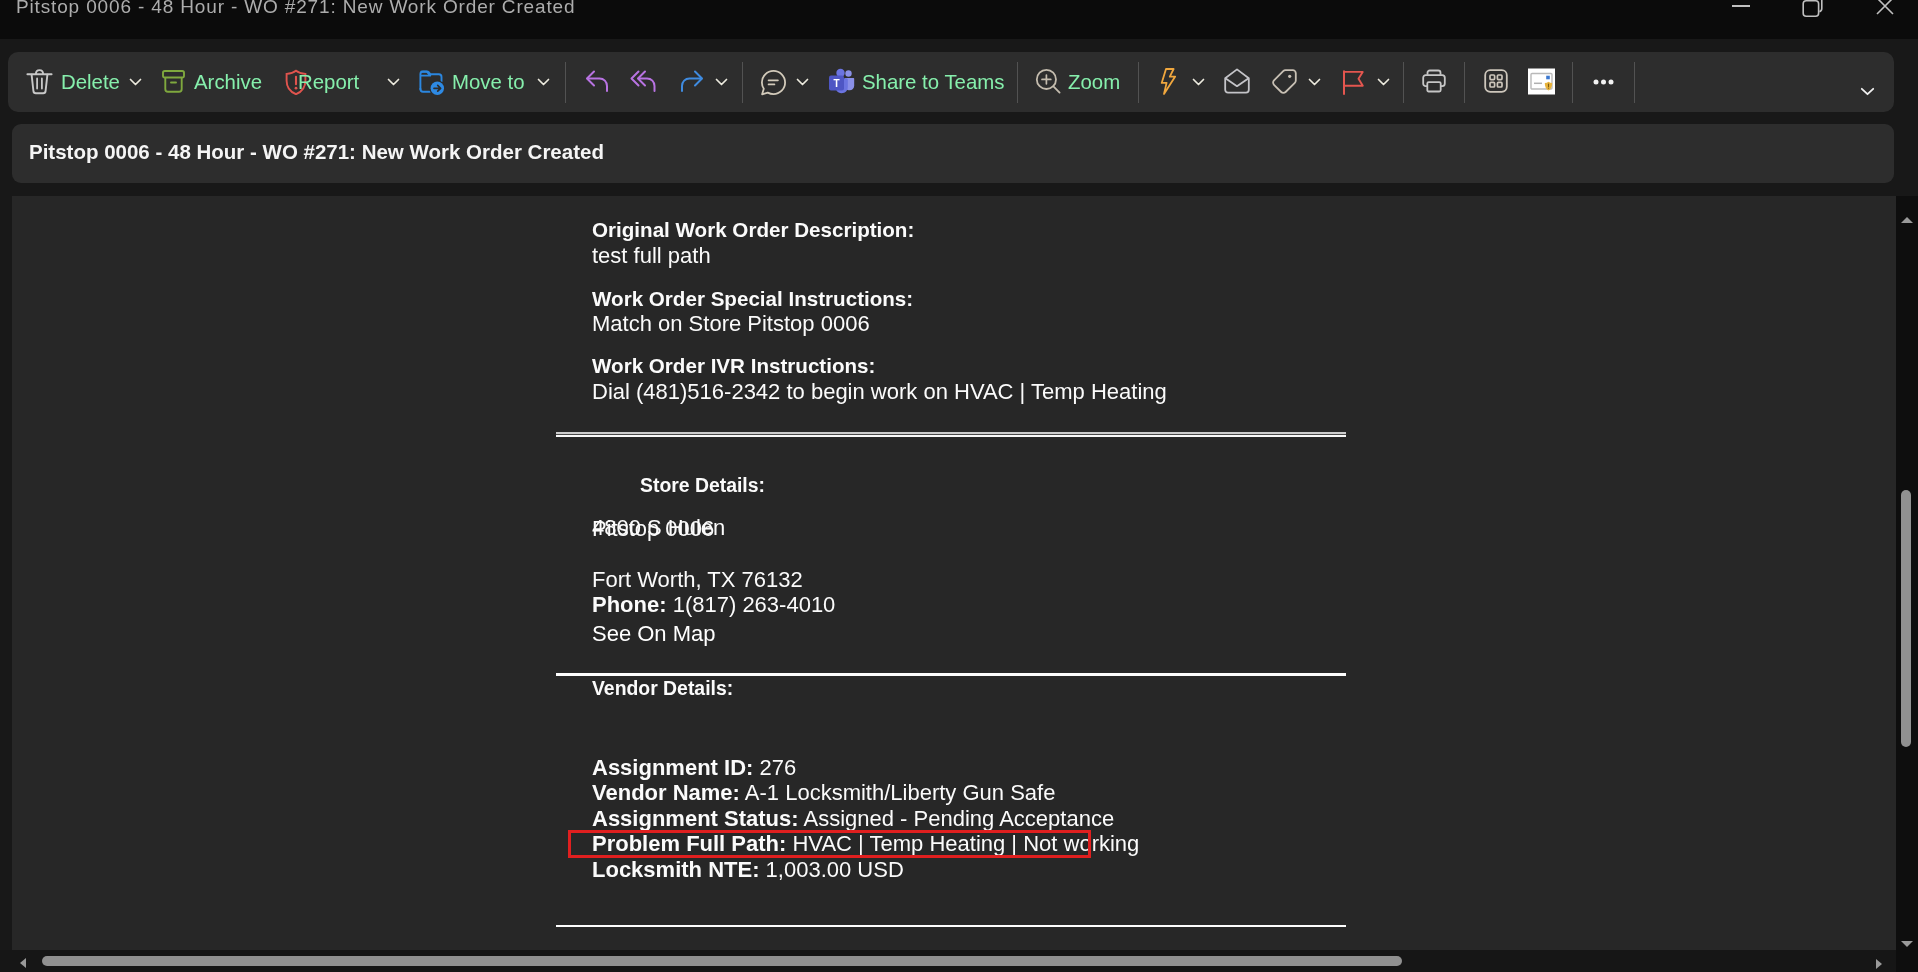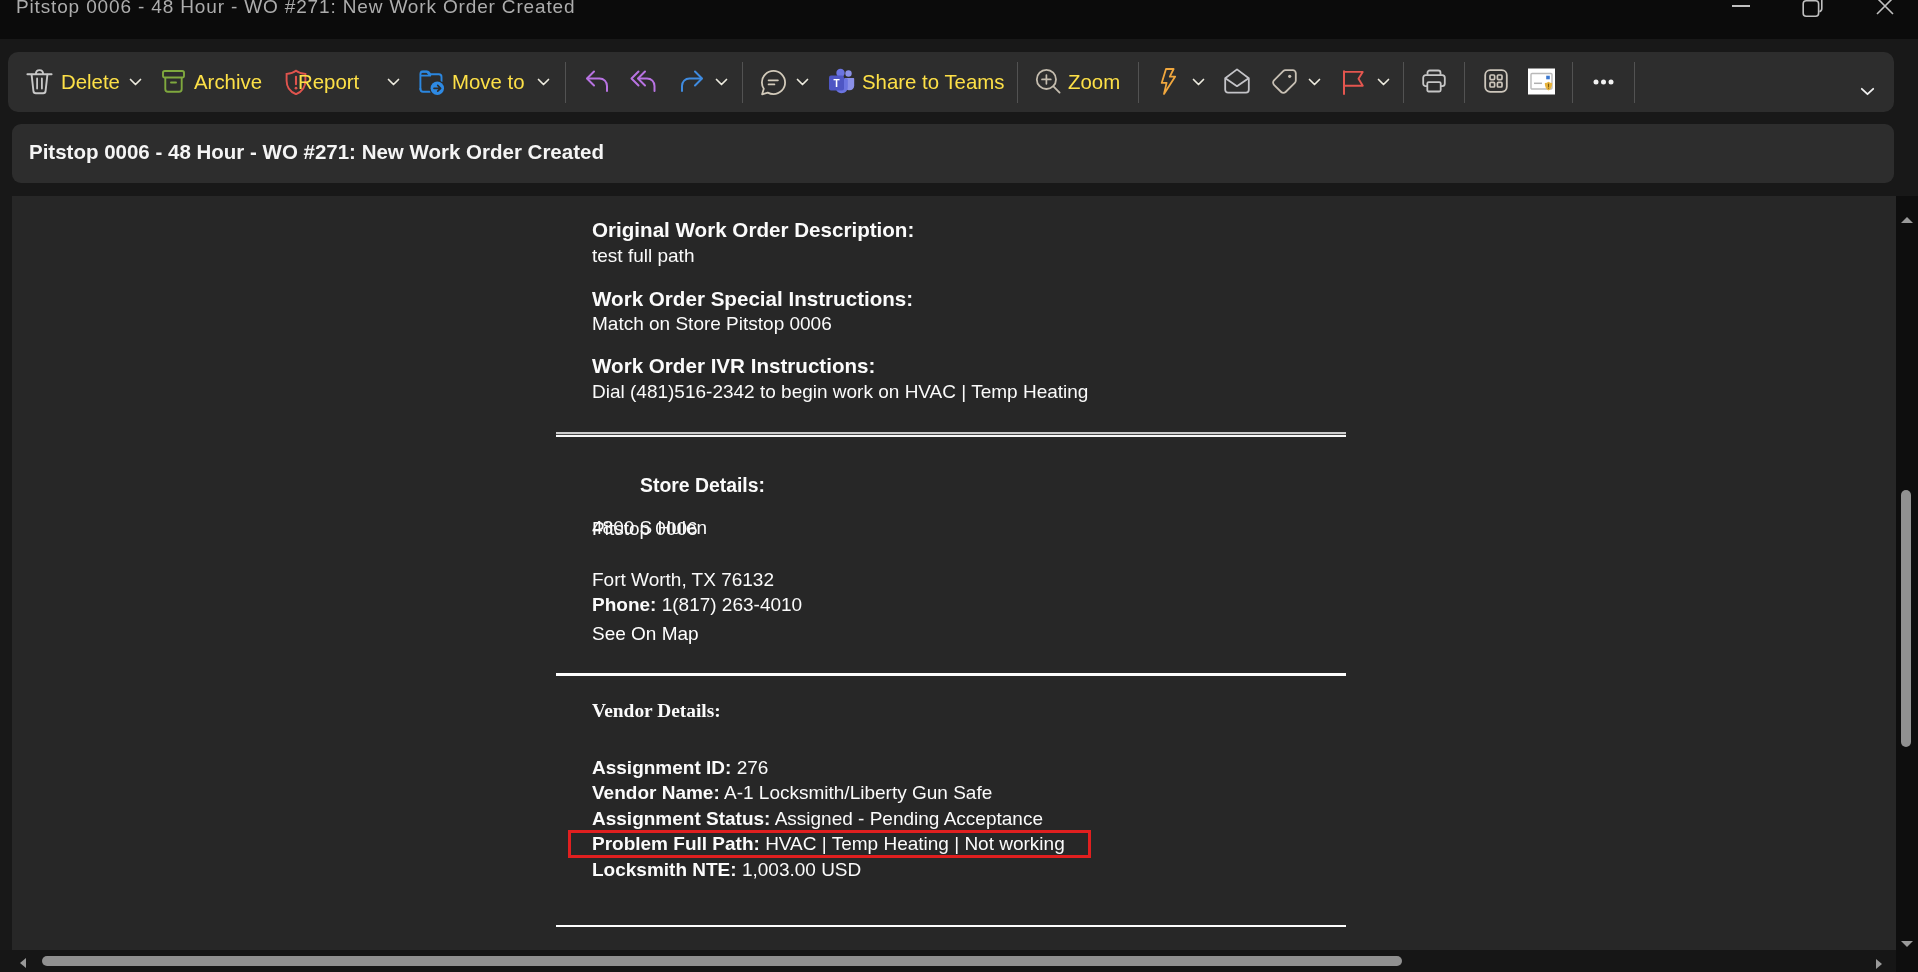--- a/index.html
+++ b/index.html
@@ -2,27 +2,27 @@
 <html><head>
 <meta charset="utf-8">
 <style>
   * { margin:0; padding:0; box-sizing:border-box; }
   html,body { width:1918px; height:972px; background:#181818; overflow:hidden;
     font-family:"Liberation Sans", sans-serif; }
   .abs { position:absolute; }
   #titlebar { position:absolute; left:0; top:0; width:1918px; height:39px; background:#0b0b0b; overflow:hidden; }
   #titletext { position:absolute; left:16px; top:-3px; font-size:19px; letter-spacing:0.85px; line-height:20px; color:#adadad; white-space:nowrap; }
   #toolbar { position:absolute; left:8px; top:52px; width:1886px; height:60px; background:#2d2d2d; border-radius:10px; }
-  .tbtxt { position:absolute; top:70px; font-size:20.4px; line-height:24px; color:#fde047; white-space:nowrap; }
+  .tbtxt { position:absolute; top:70px; font-size:20.4px; line-height:24px; color:#86efac; white-space:nowrap; }
   .sep { position:absolute; top:62px; width:1px; height:41px; background:#525252; }
   .chev { position:absolute; top:78px; }
   #subjbar { position:absolute; left:12px; top:124px; width:1882px; height:59px; background:#2d2d2d; border-radius:9px; }
   #subjtext { position:absolute; left:17px; top:15px; font-size:20.5px; font-weight:bold; line-height:26px; color:#f5f5f5; white-space:nowrap; }
   #content { position:absolute; left:12px; top:196px; width:1884px; height:754px; background:#272727; }
-  .bodyline { position:absolute; left:592px; font-size:19px; line-height:25px; color:#fbfbfb; white-space:nowrap; }
+  .bodyline { position:absolute; left:592px; font-size:22px; line-height:25px; color:#fbfbfb; white-space:nowrap; }
   .hd { font-size:20.6px; font-weight:bold; }
   .hd2 { font-size:19.4px; font-weight:bold; }
   .hr { position:absolute; left:556px; width:790px; }
   svg { display:block; }
 </style>
 </head>
 <body>
 <div id="titlebar">
   <span id="titletext">Pitstop 0006 - 48 Hour - WO #271: New Work Order Created</span>
   <div class="abs" style="left:1732px; top:5px; width:18px; height:2px; background:#c0c0c0;"></div>
@@ -205,21 +205,21 @@
   <div class="bodyline hd" style="top:353.4px;">Work Order IVR Instructions:</div>
   <div class="bodyline" style="top:379.4px;">Dial (481)516-2342 to begin work on HVAC | Temp Heating</div>
   <div class="hr" style="top:431.5px; height:5.5px; background:linear-gradient(to bottom,#cccccc 0%,#cccccc 33%,#484848 33%,#484848 52%,#f8f8f8 52%,#f8f8f8 100%);"></div>
   <div class="bodyline hd2" style="top:472.5px;margin-left:48px;">Store Details:</div>
   <div class="bodyline" style="top:516.4px;">Pitstop 0006</div>
   <div class="bodyline" style="top:515px;">4800 S Hulen</div>
   <div class="bodyline" style="top:567.1px;">Fort Worth, TX 76132</div>
   <div class="bodyline" style="top:592.4px;"><b>Phone:</b> 1(817) 263-4010</div>
   <div class="bodyline" style="top:620.8px; color:#ffffff;">See On Map</div>
   <div class="hr" style="top:673px; height:3px; background:#fdfdfd;"></div>
-  <div class="bodyline hd2" style="top:698px;font-family:Liberation Serif, serif;">Vendor Details:</div>
+  <div class="bodyline hd2" style="top:676px;">Vendor Details:</div>
   <div class="bodyline" style="top:755px;"><b>Assignment ID:</b> 276</div>
   <div class="bodyline" style="top:780.4px;"><b>Vendor Name:</b> A-1 Locksmith/Liberty Gun Safe</div>
   <div class="bodyline" style="top:805.8px;"><b>Assignment Status:</b> Assigned - Pending Acceptance</div>
   <div class="bodyline" style="top:831.2px;"><b>Problem Full Path:</b> HVAC | Temp Heating | Not working</div>
   <div class="abs" style="left:568px; top:829.5px; width:523px; height:28.5px; border:3px solid #e01f1f;"></div>
   <div class="bodyline" style="top:856.6px;"><b>Locksmith NTE:</b> 1,003.00 USD</div>
   <div class="hr" style="top:924.5px; height:2.5px; background:#fdfdfd;"></div>
 </div>
 
 <div class="abs" id="vscroll" style="left:1896px; top:196px; width:22px; height:776px; background:#0e0e0e;">

